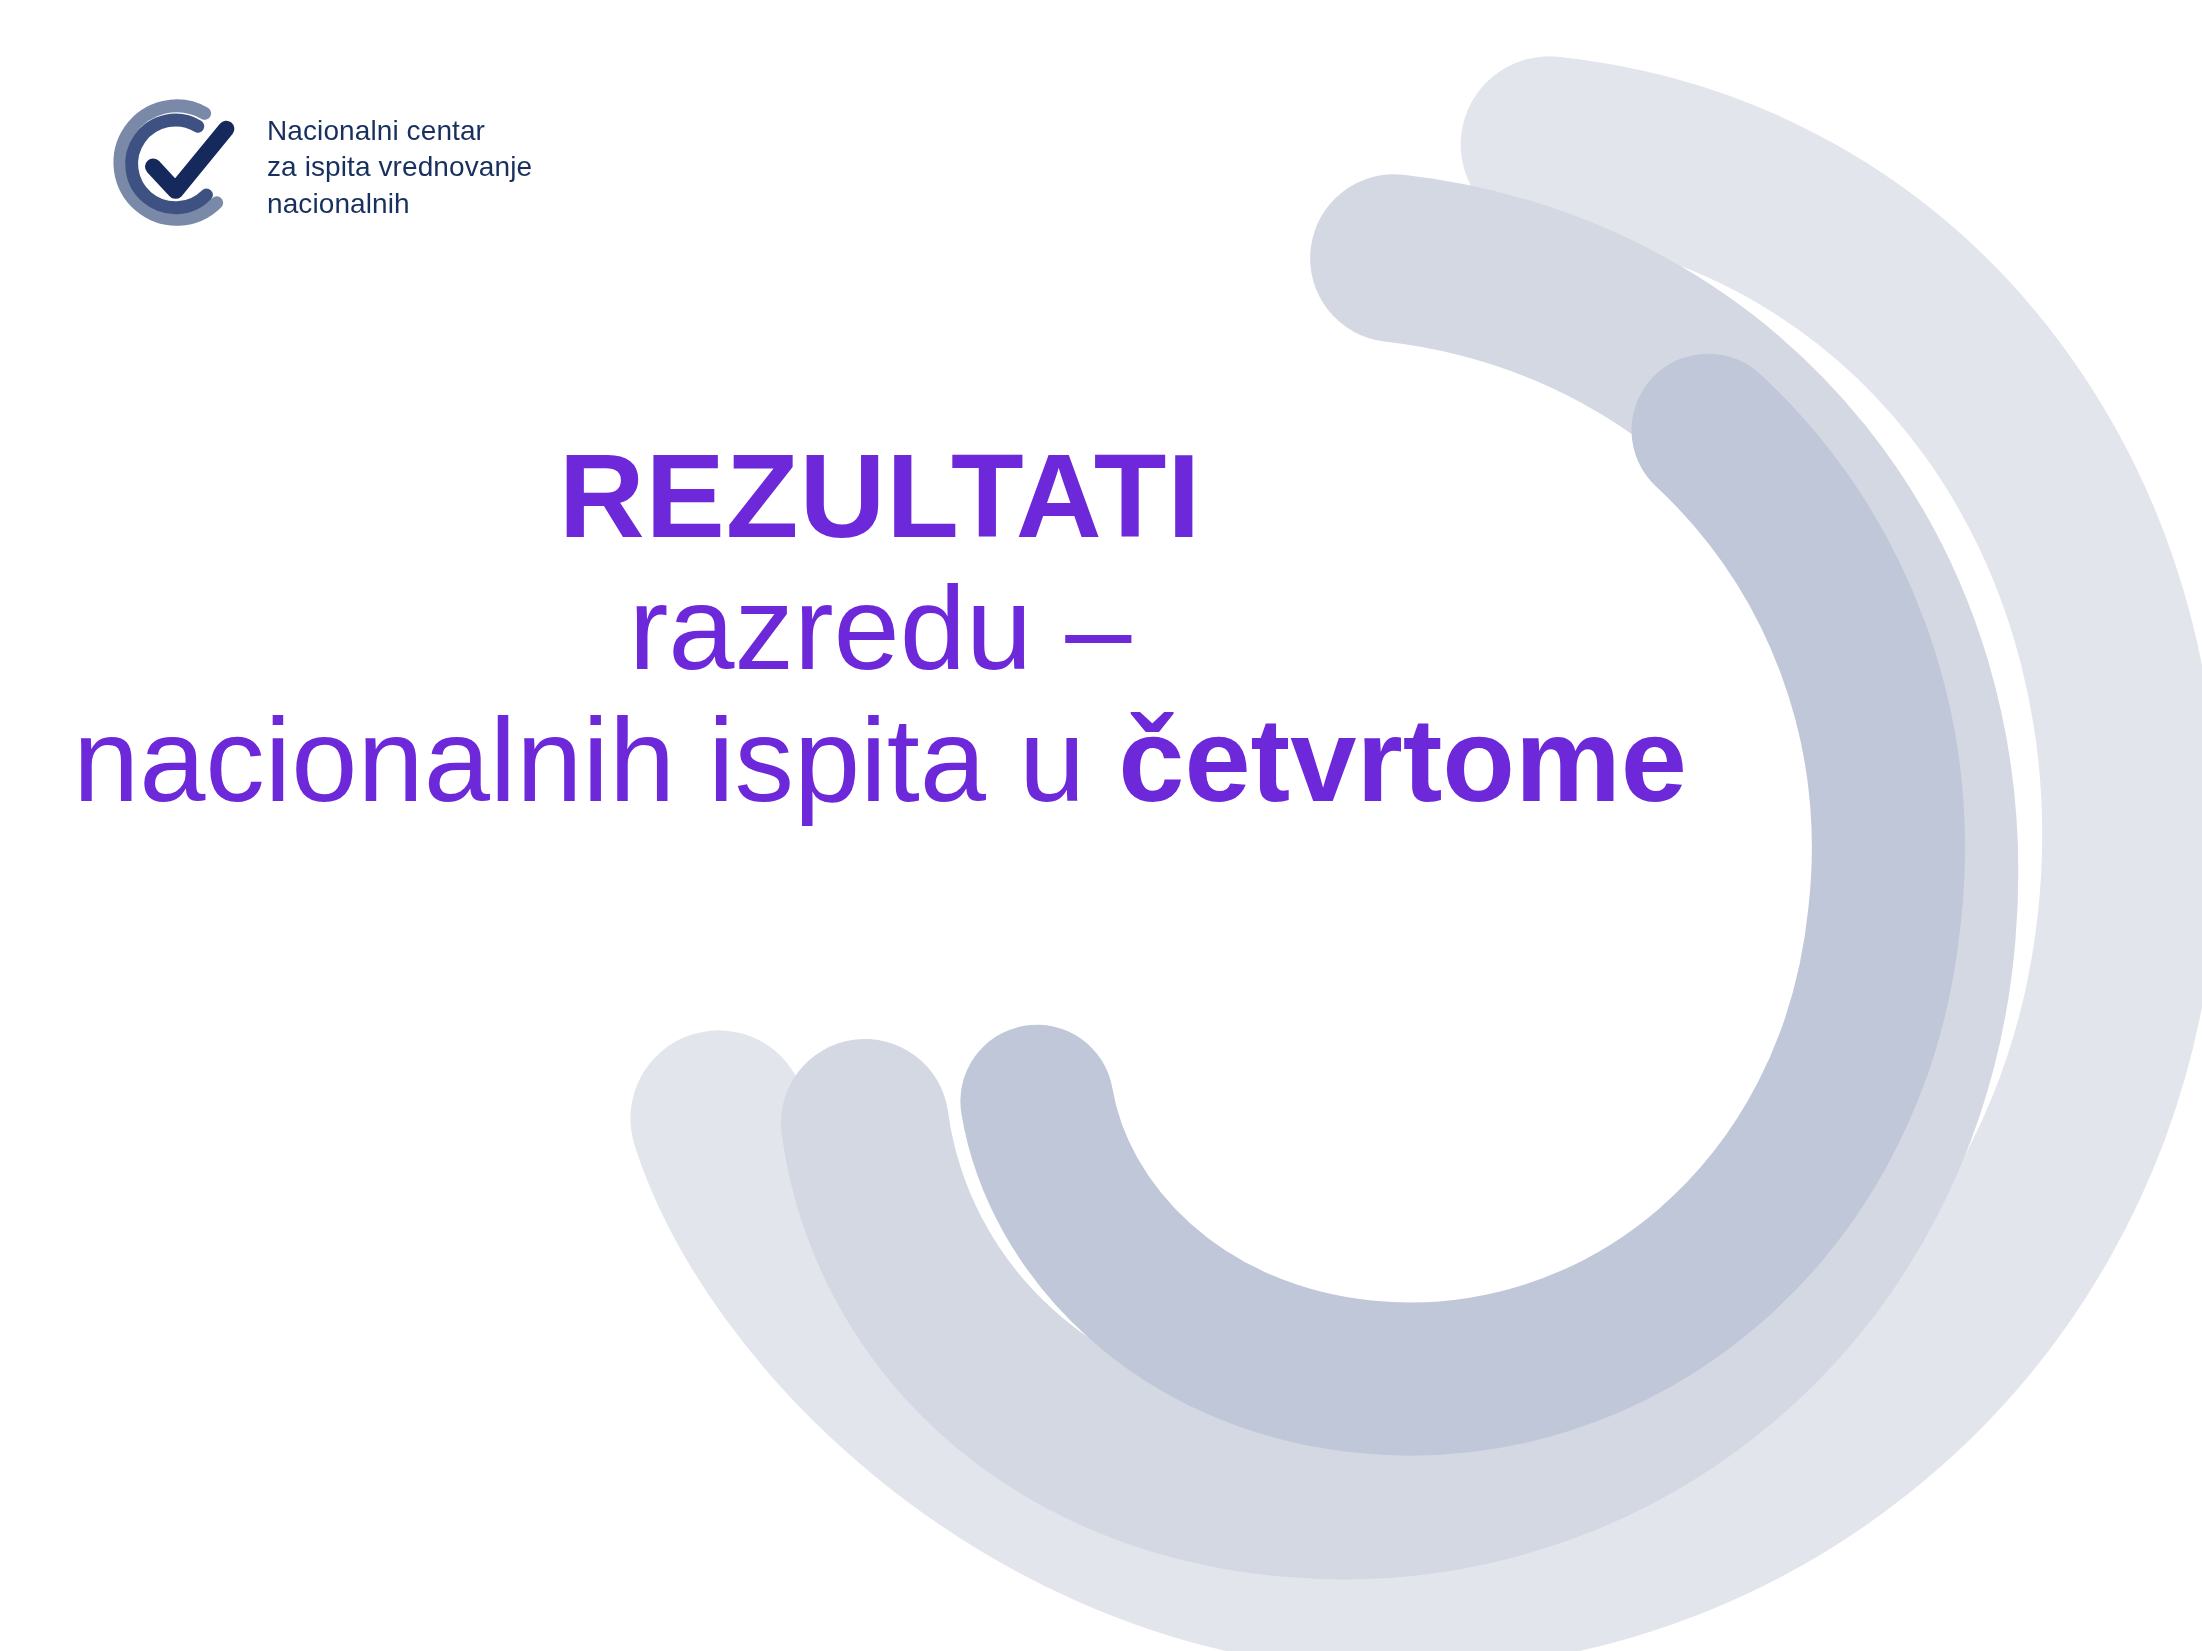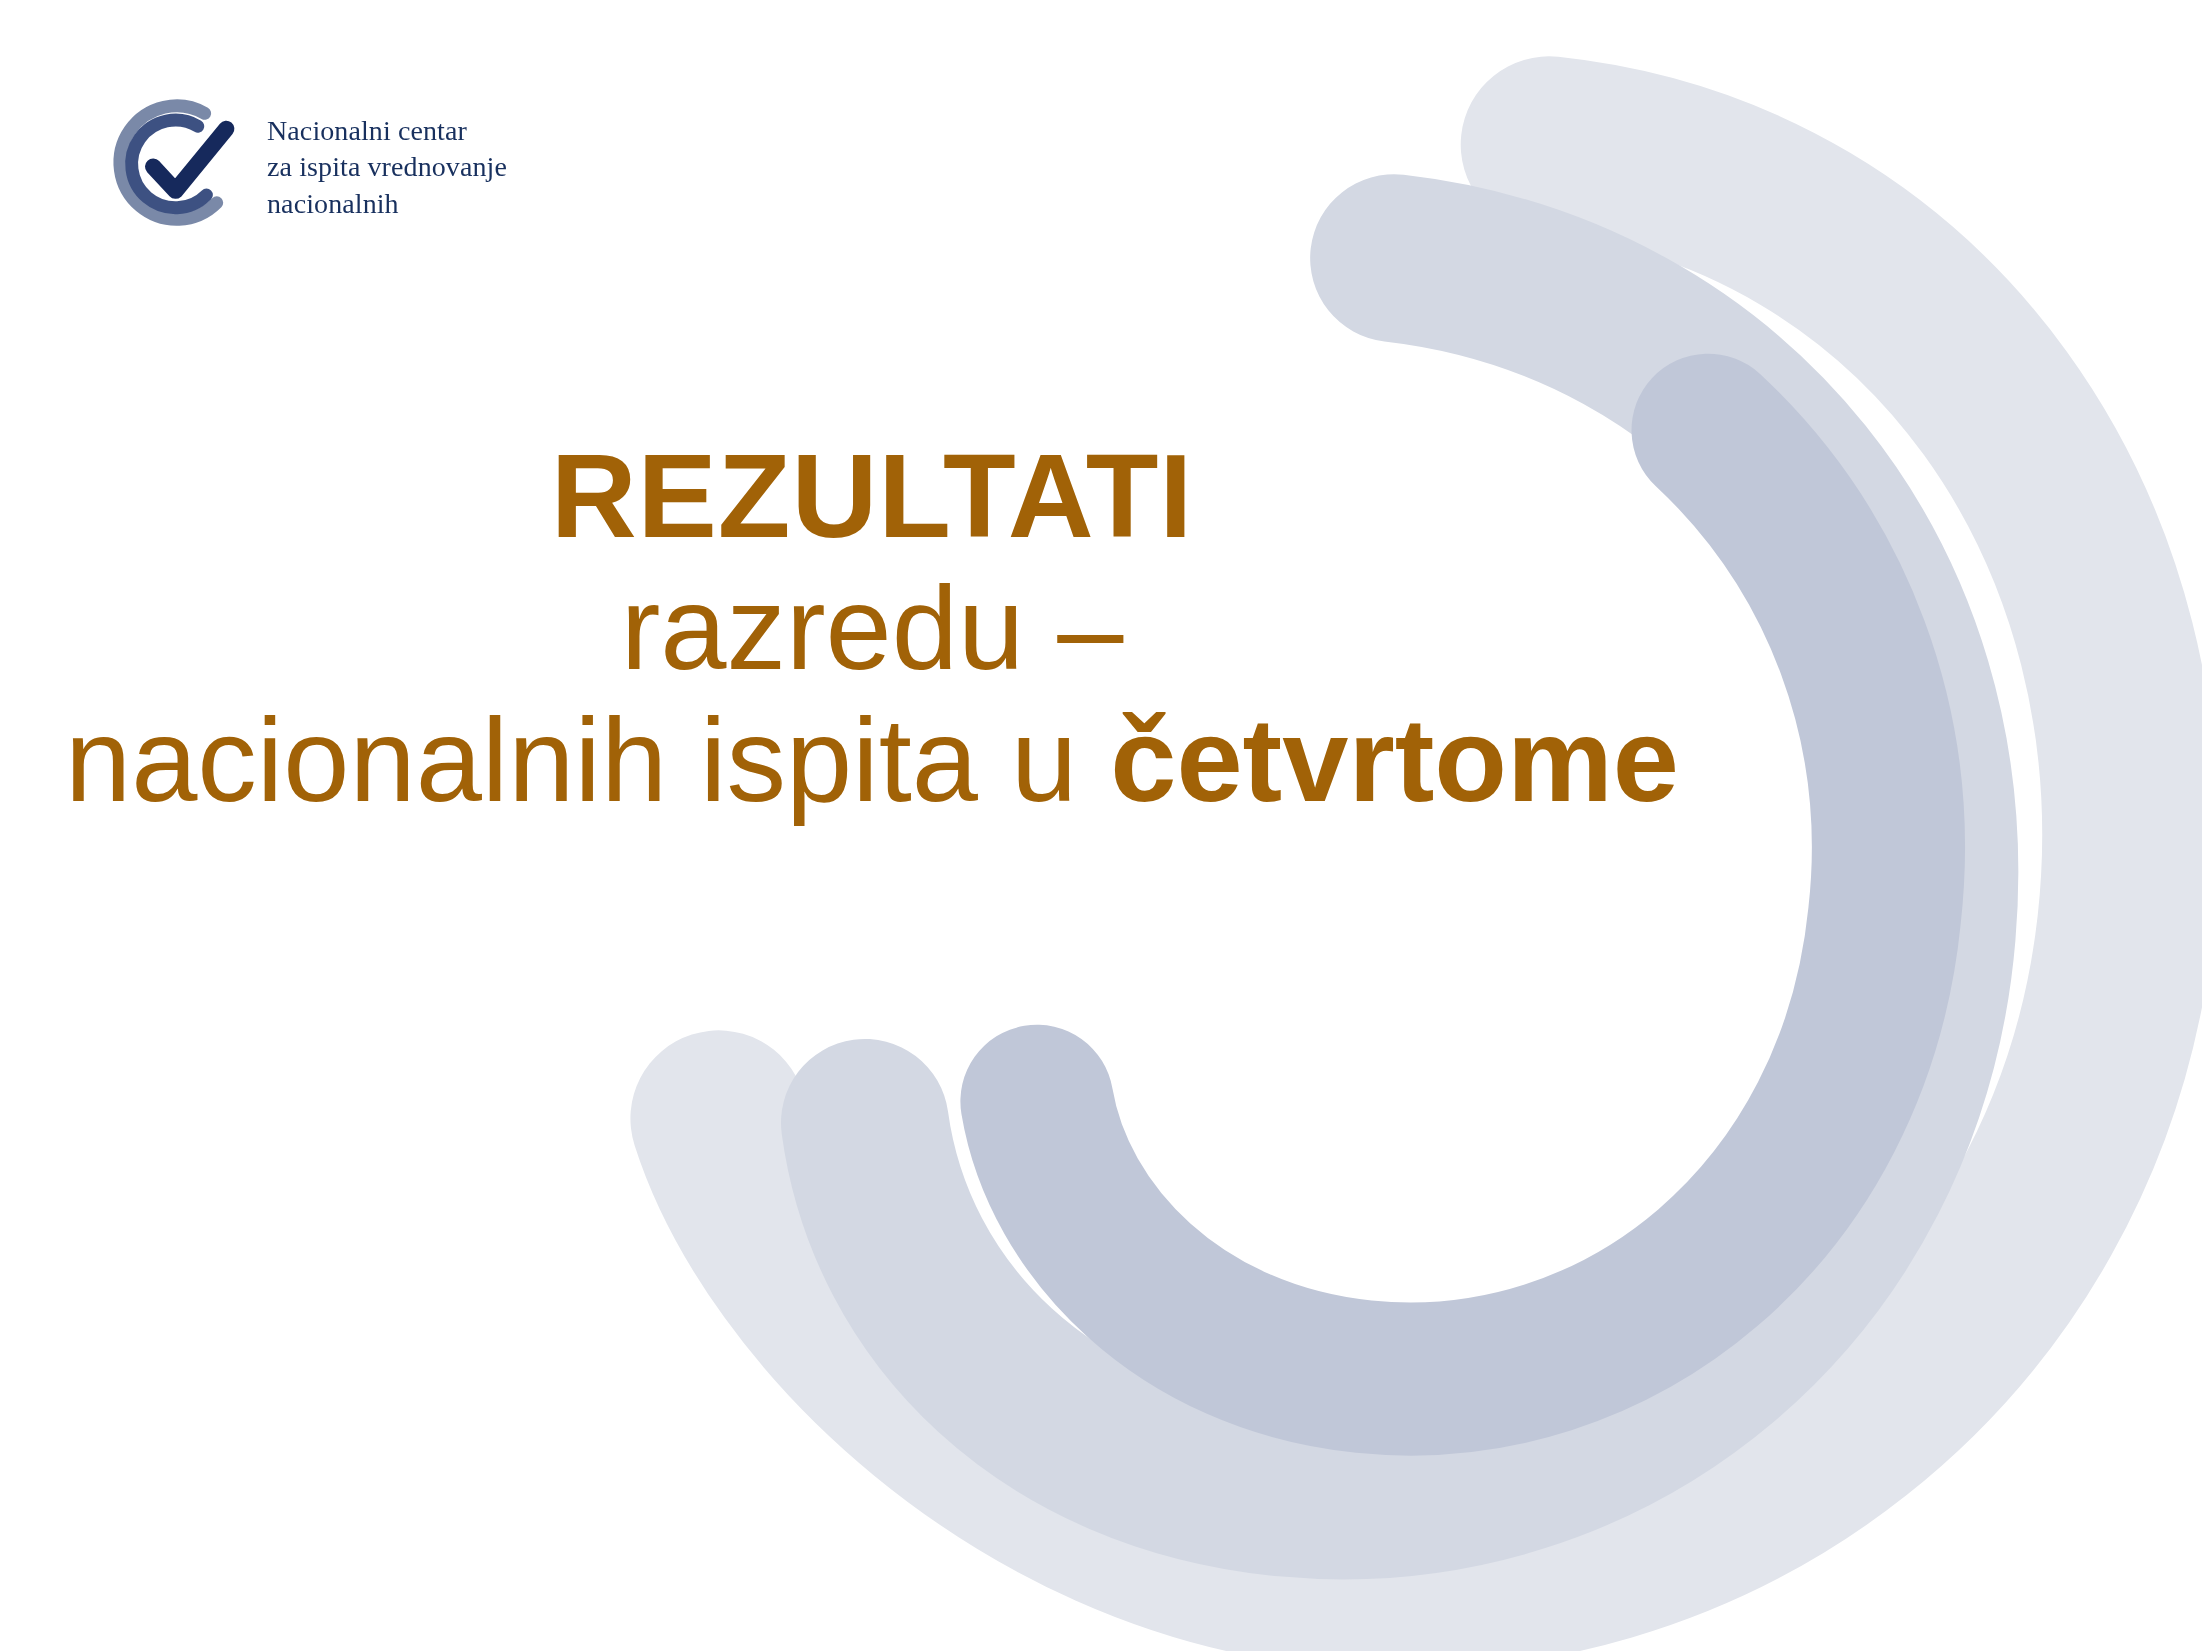--- a/index.html
+++ b/index.html
@@ -40,44 +40,45 @@
   #logo-mark {
     width: 145px;
     height: 153px;
     flex: 0 0 auto;
     margin-top: 1.7px;
   }
 
   #logo-wordmark {
     margin-top: 24px;
     color: #18305e;
-    font-family: Liberation Serif, serif;
+    font-family: Liberation Sans, sans-serif;
     font-size: 28px;
     line-height: 1.30;
     font-weight: 400;
     letter-spacing: 0.1px;
     white-space: nowrap;
   }
 
   #logo-wordmark div {
     display: block;
   }
 
   
   #title-block {
     position: absolute;
     left: 0;
     top: 430px;
     width: 1744px;
     text-align: center;
-    color: #a16207;
+    color: #6d28d9;
     font-family: "Liberation Sans", sans-serif;
     font-size: 119px;
     line-height: 1.11;
     z-index: 5;
+    padding-left: 8px;
   }
 
   .title-line {
     display: block;
     white-space: nowrap;
   }
 
   .title-line.headline {
     font-weight: 700;
     letter-spacing: 0.9px;

